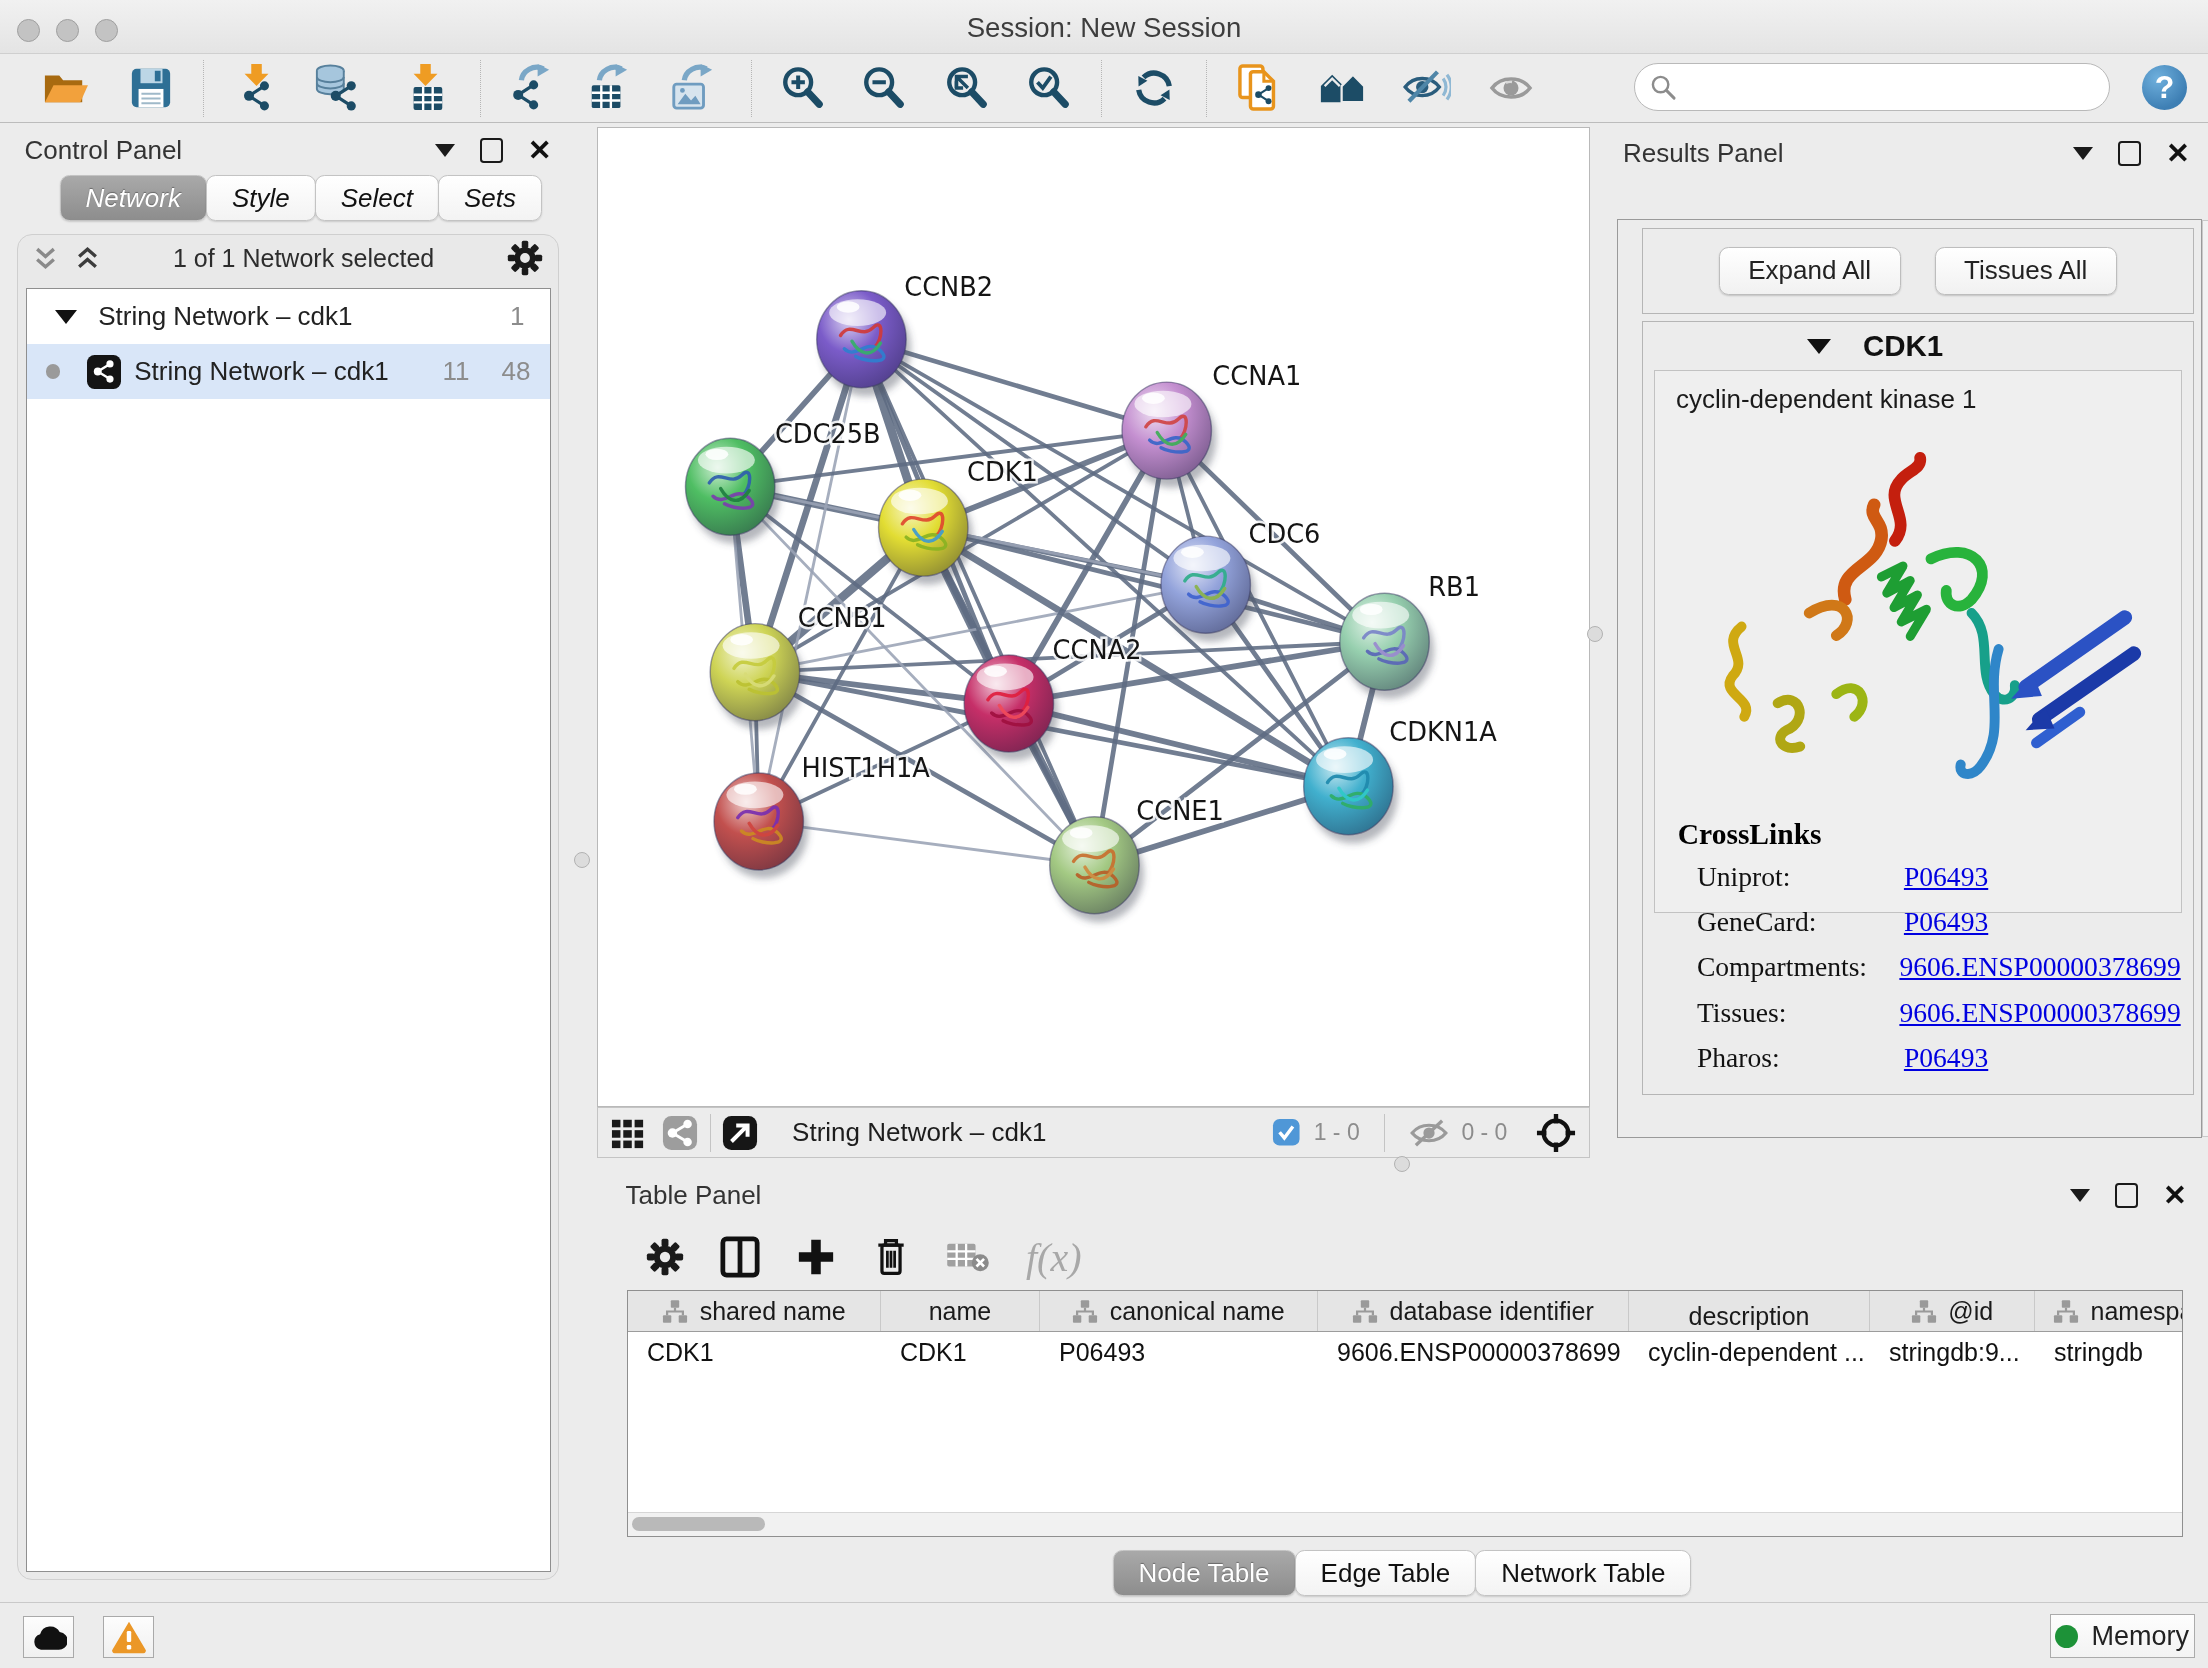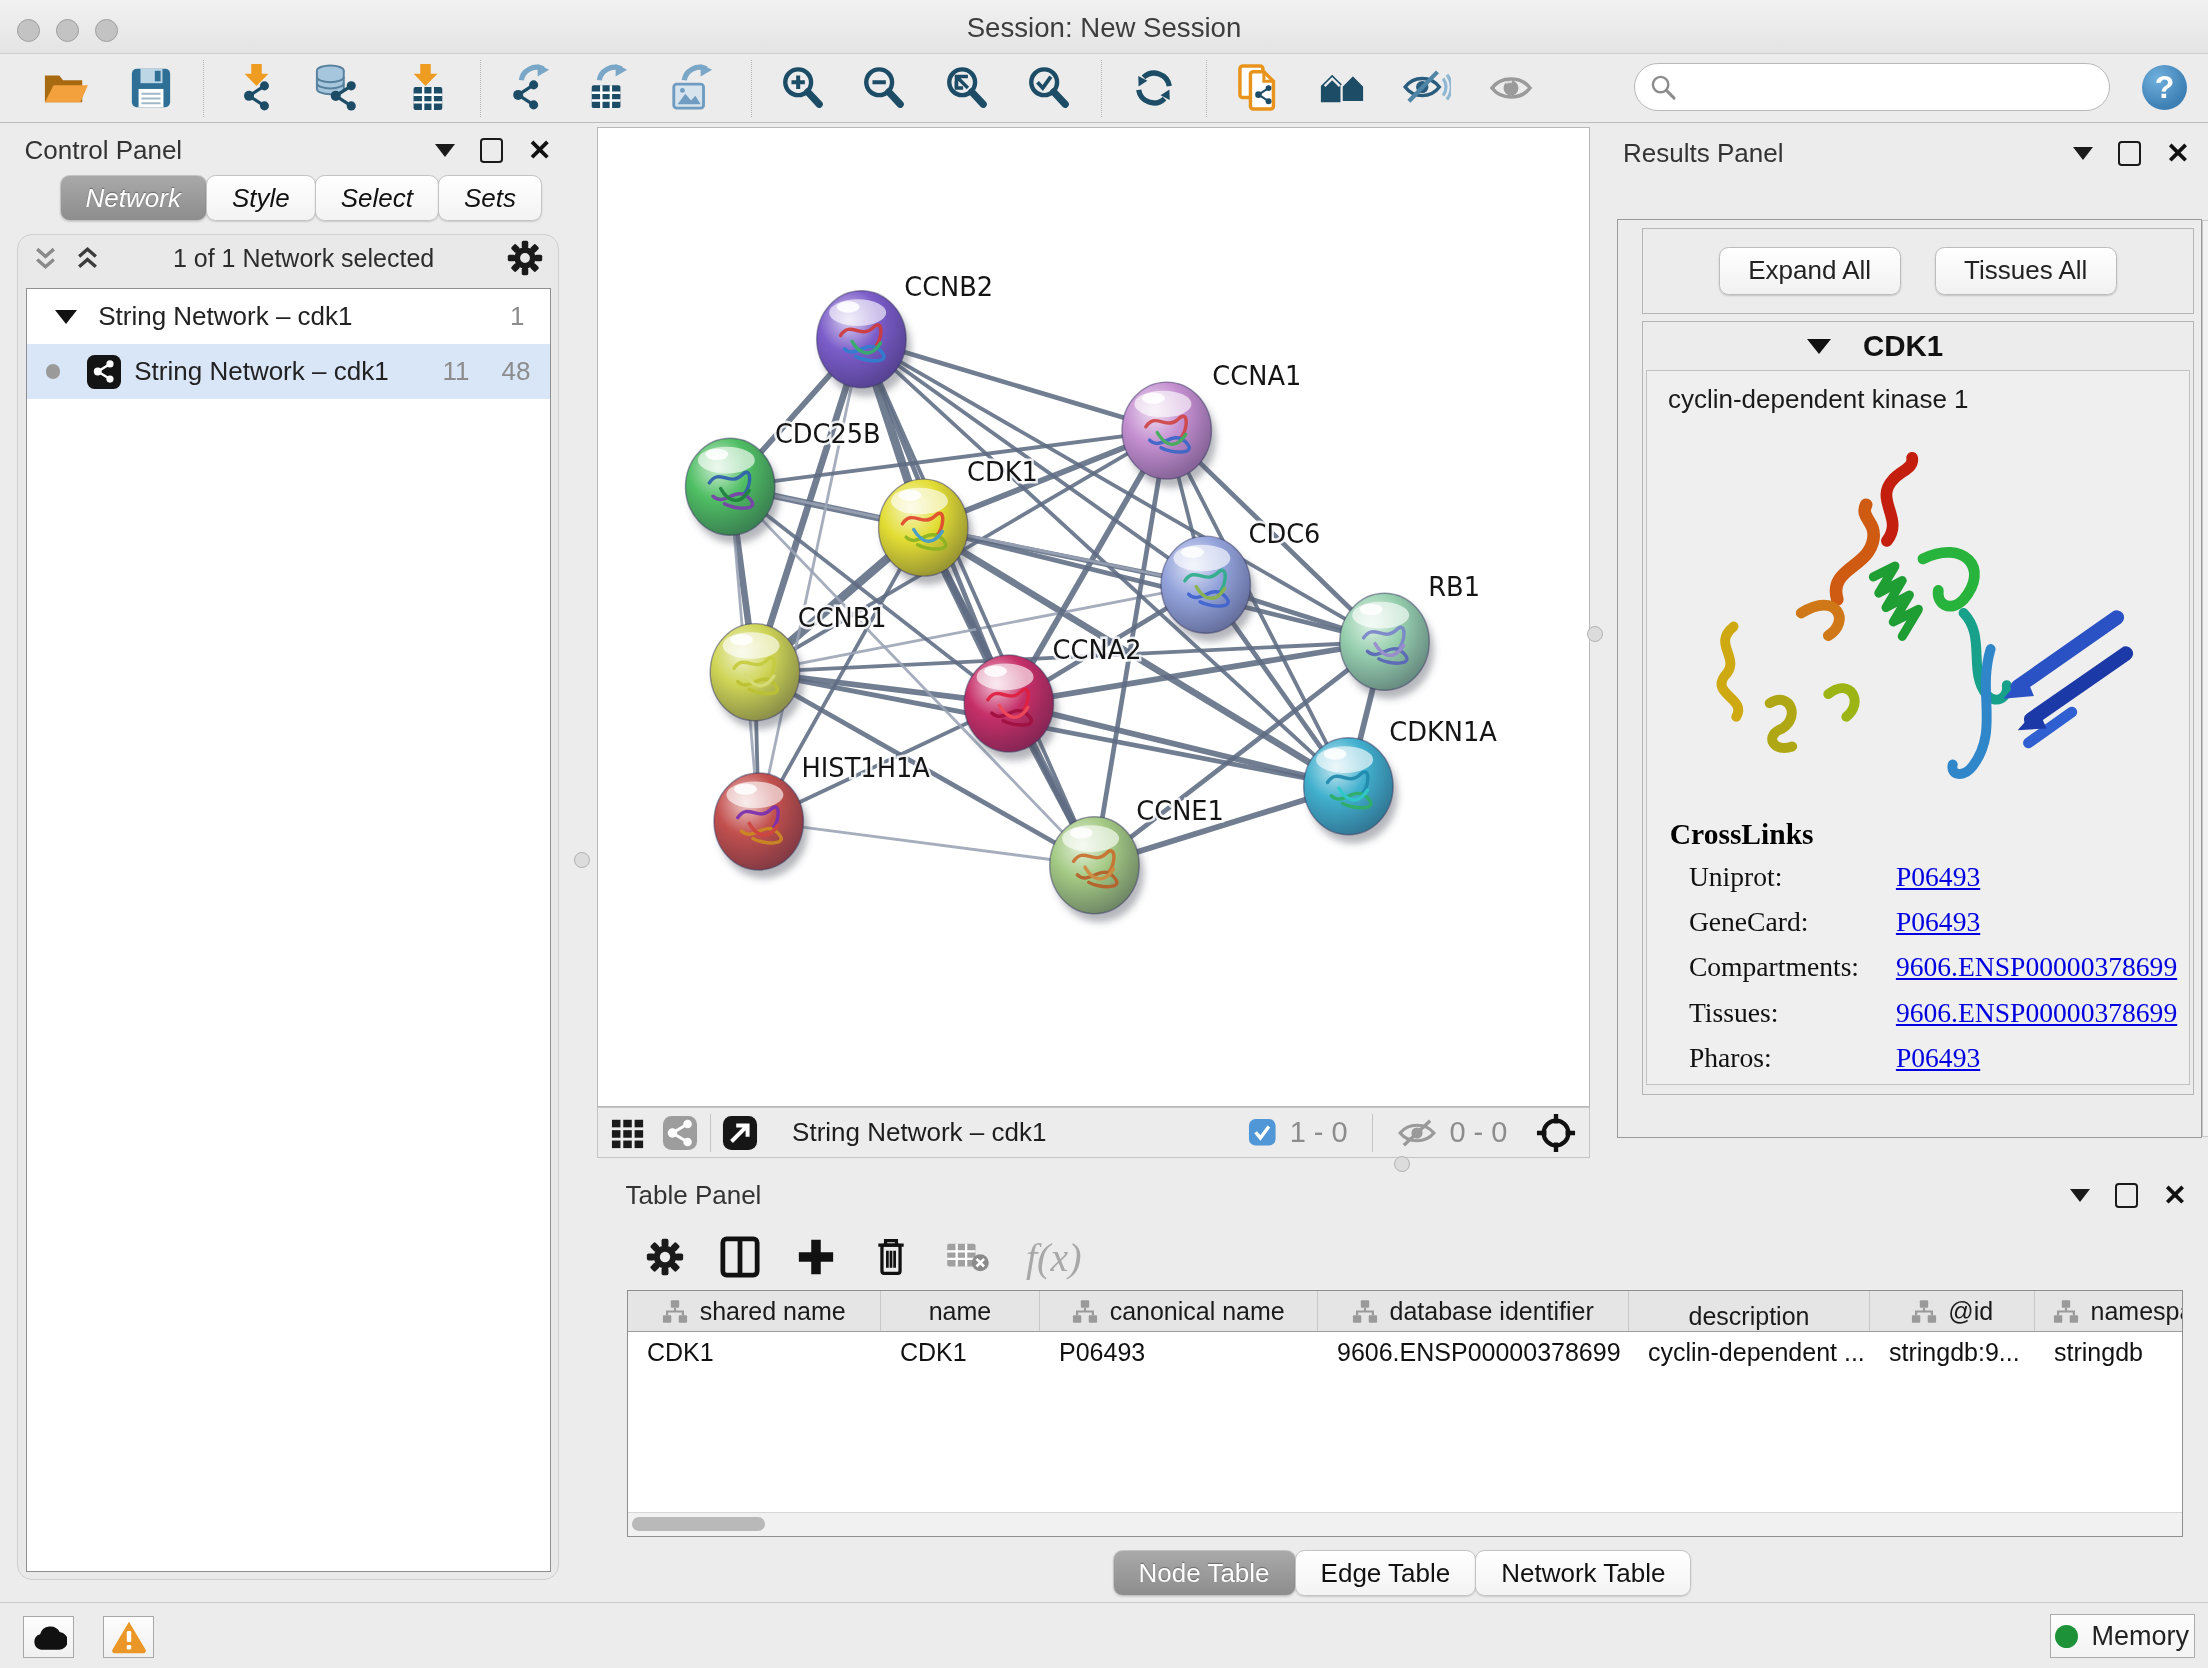--- a/index.html
+++ b/index.html
@@ -50,36 +50,36 @@
   .tree-row.child{background:#d9e6f8;}
   .tree-row .nums{margin-left:auto;display:flex;gap:32px;margin-right:19px;color:#8c8c8c;}
   .share-badge{width:34px;height:34px;border-radius:7.6px;background:#141414;display:flex;align-items:center;justify-content:center;margin:0 13.3px 0 0;}
   .dot{width:14.3px;height:14.3px;border-radius:50%;background:#9a9a9a;margin:0 27px 0 19px;}
   .tri-exp{width:0;height:0;border-left:11.4px solid transparent;border-right:11.4px solid transparent;border-top:14.3px solid #111;margin:0 21px 0 28.5px;}
   
   .net-canvas{position:absolute;left:597px;top:127px;width:993px;height:980px;background:#fff;border:1px solid #b9b9b9;box-sizing:border-box;}
   .net-toolbar{position:absolute;left:597px;top:1107px;width:993px;height:51px;background:#ececec;
     border:1px solid #c4c4c4;box-sizing:border-box;display:flex;align-items:center;padding:0 13.3px;}
   .net-toolbar .title{font-size:26px;color:#1d1d1d;margin-left:34px;}
-  .net-toolbar .right{margin-left:auto;display:flex;align-items:center;gap:13.3px;color:#8c8c8c;font-size:29px;}
+  .net-toolbar .right{margin-left:auto;display:flex;align-items:center;gap:13.3px;color:#8c8c8c;font-size:23px;}
   .vsep{height:38px;border-left:1px solid #c4c4c4;margin:0 11.4px;}
   
   .results-panel{position:absolute;left:1604px;top:130px;width:605px;height:1042px;background:#ececec;}
   .rp-head{display:flex;justify-content:space-between;align-items:center;padding:7.6px 19px 0 19px;}
   .rp-tabs{display:flex;justify-content:center;margin-top:7.6px;}
   .rp-box{position:absolute;left:13.3px;top:89px;width:567px;height:917px;border:1px solid #9a9a9a;background:#ececec;padding-left:16px;}
   .rp-scroll{position:absolute;right:-13.3px;top:0;width:12.4px;height:917px;background:#f2f2f2;border:1px solid #c9c9c9;box-sizing:border-box;}
   .rp-buttons{margin:7.6px;border:1px solid #b5b5b5;height:84px;display:flex;align-items:center;justify-content:center;gap:34px;}
   .btn{height:46px;padding:0 28.5px;border:1px solid #bdbdbd;border-radius:9.5px;background:linear-gradient(#ffffff,#f1f1f1);
     font-size:26px;display:flex;align-items:center;box-shadow:0 1px 1.9px rgba(0,0,0,.18);}
   .rp-section{margin:0 7.6px;border:1px solid #b5b5b5;height:772px;}
   .rp-sec-head{height:48px;display:flex;align-items:center;}
   .rp-sec-head .tri{width:0;height:0;border-left:12.4px solid transparent;border-right:12.4px solid transparent;border-top:15px solid #111;margin:0 32px 0 164px;}
   .rp-sec-head .name{font-size:29.5px;font-weight:bold;color:#111;}
-  .rp-sec-body{margin:0 3px;border:1px solid #c2c2c2;height:715px;background:#efefef;padding:13.3px 0 0 21px;box-sizing:border-box;}
+  .rp-sec-body{margin:0 11px;border:1px solid #c2c2c2;height:543px;background:#efefef;padding:13.3px 0 0 21px;box-sizing:border-box;}
   .rp-desc{font-size:26px;color:#1a1a1a;}
   .crosslinks{font-family:"Liberation Serif",serif;margin-top:5.7px;}
   .crosslinks h3{font-size:29.5px;margin:0 0 9.5px 1.9px;color:#000;}
   .cl-row{display:flex;font-size:27.6px;margin-bottom:13.3px;}
   .cl-row .lbl{width:207px;margin-left:21px;color:#111;}
   .cl-row a{color:#0000e0;text-decoration:underline;}
   
   .table-panel{position:absolute;left:597px;top:1170px;width:1611px;height:432px;background:#ececec;}
   .tp-head{display:flex;justify-content:space-between;align-items:center;padding:9.5px 21px 0 28.5px;}
   .tp-toolbar{display:flex;align-items:center;gap:36px;margin:17px 0 0 49px;height:59px;}

